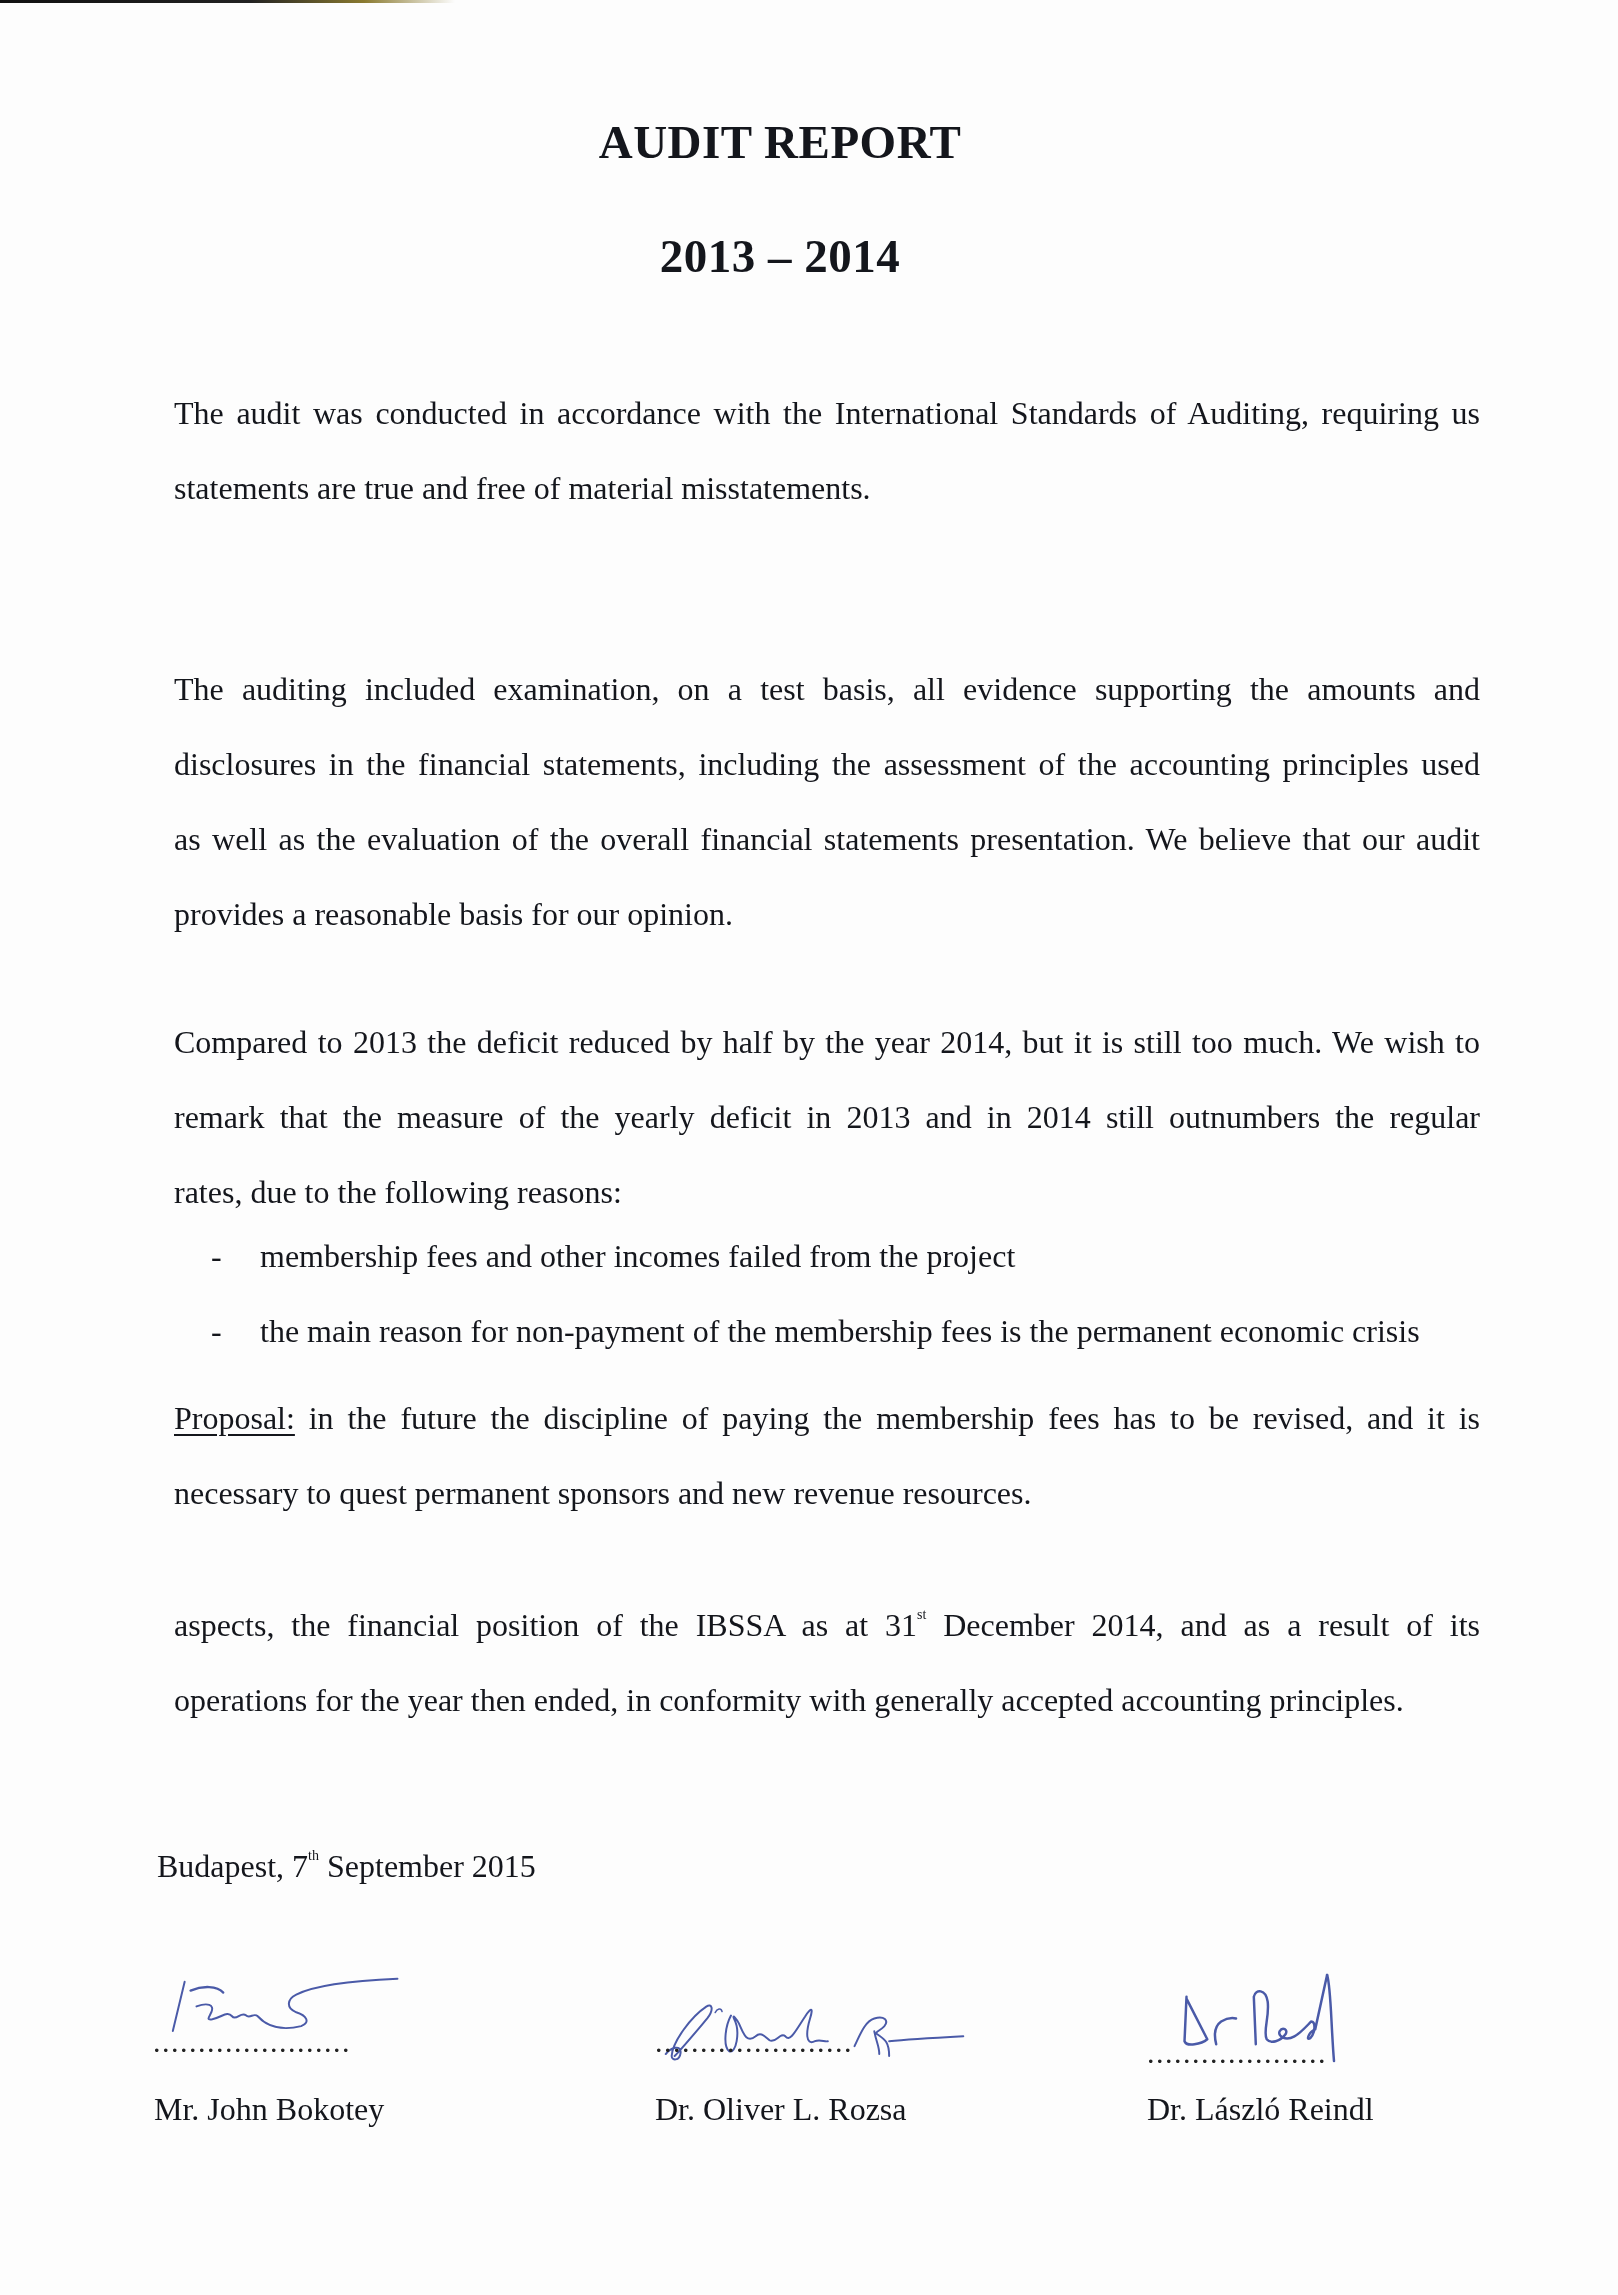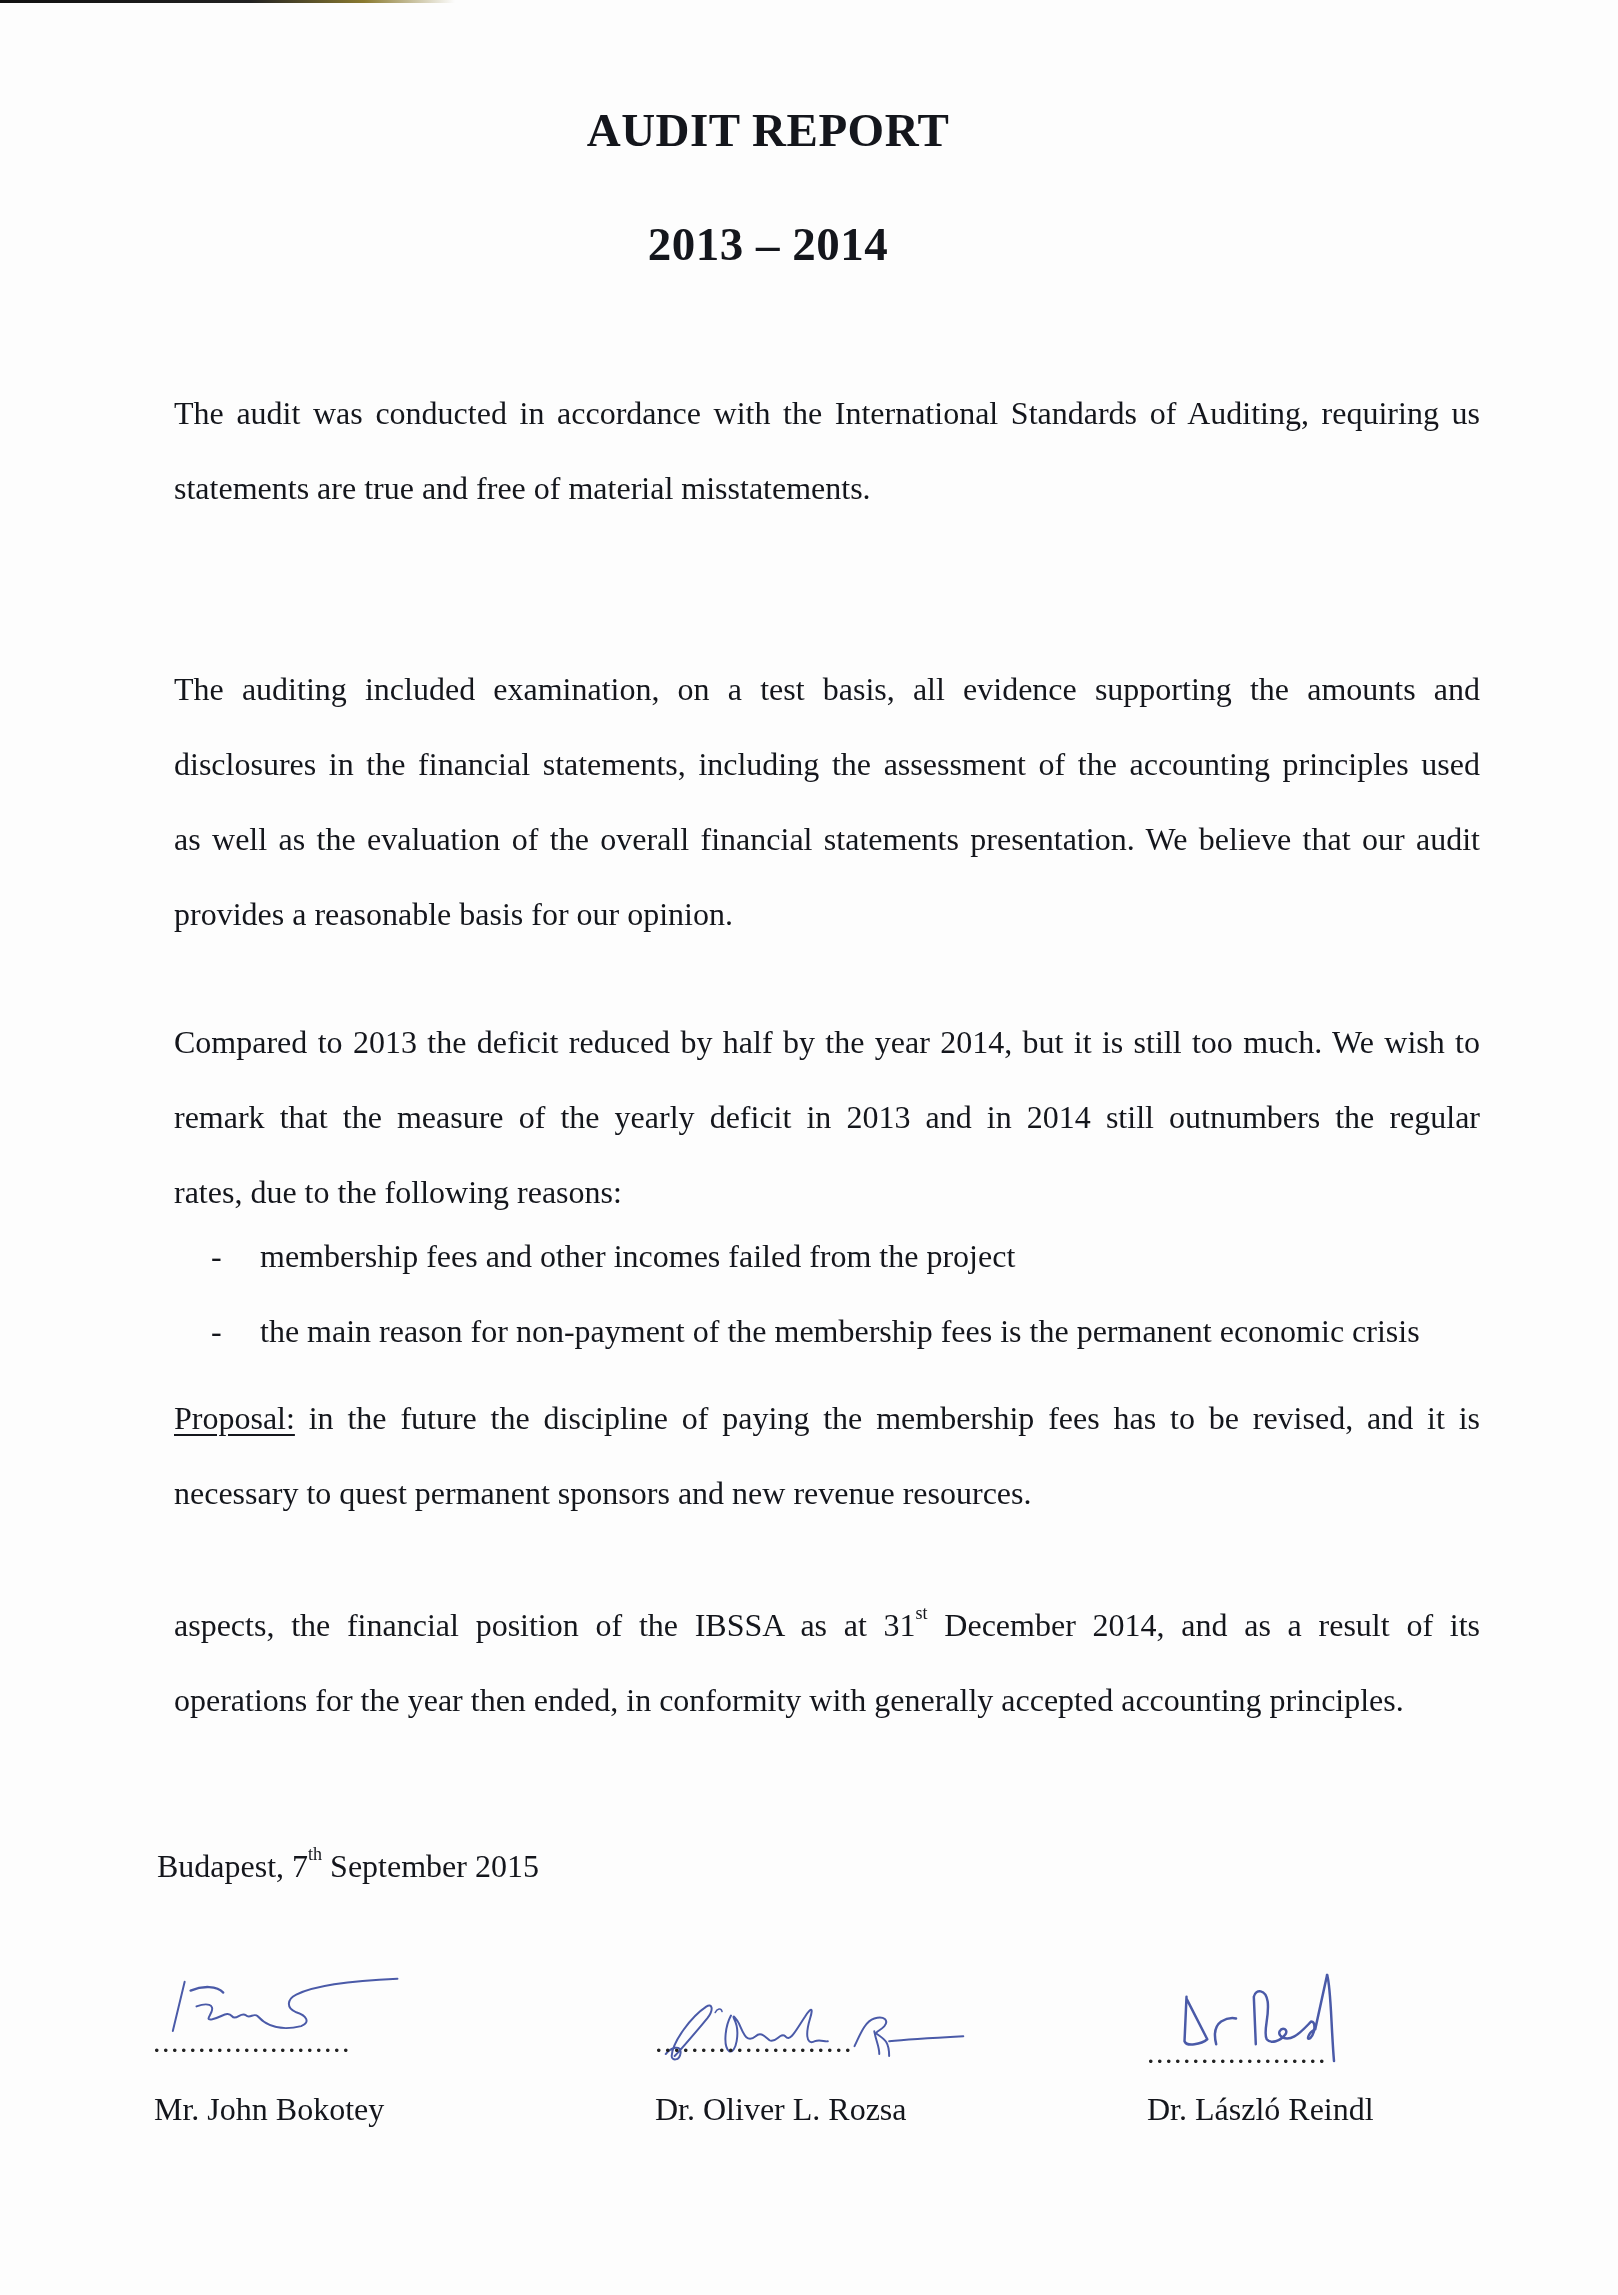--- a/index.html
+++ b/index.html
@@ -24,21 +24,21 @@
       background: linear-gradient(to right, #111 0%, #222 55%, #8a7a30 80%, rgba(200,190,120,0) 100%);
     }
     .title {
       position: absolute;
       left: 0;
       width: 1536px;
       text-align: center;
       font-weight: bold;
       font-size: 47px;
       letter-spacing: 0.5px;
-      margin: 0;
+      margin: 12px;
     }
     .title.main { top: 103px; }
     .title.years { top: 217px; }
 
     .para {
       position: absolute;
       left: 162px;
       width: 1306px;
       font-size: 32px;
       line-height: 75px;
@@ -77,21 +77,21 @@
     }
     .bullets .dash {
       position: absolute;
       left: 49px;
       top: 0;
     }
     .p4 { top: 1369px; }
     .p5 { top: 1576px; }
     .underline { text-decoration: underline; text-underline-offset: 5px; text-decoration-thickness: 2px; }
     sup {
-      font-size: 18px;
+      font-size: 14px;
       line-height: 0;
       position: relative;
       top: -5px;
     }
     .place-date {
       position: absolute;
       left: 157px;
       top: 1842px;
       font-size: 32px;
       line-height: 49px;

